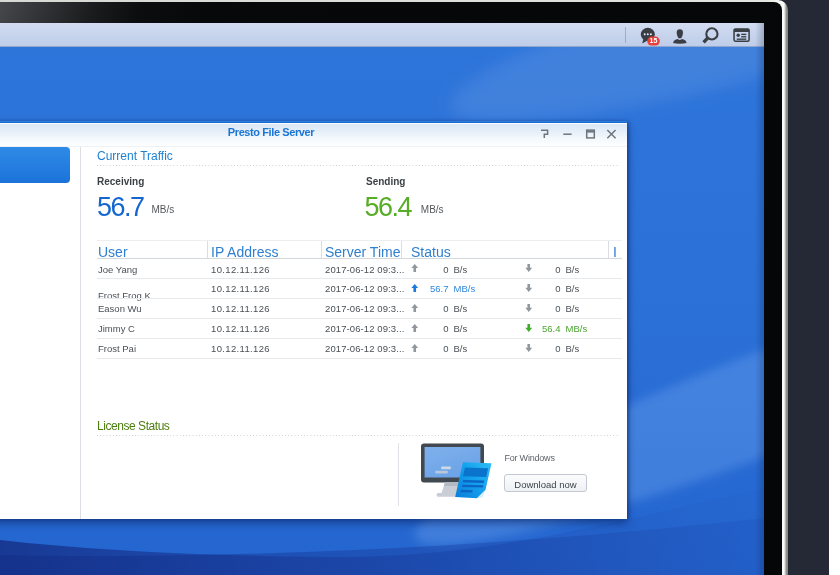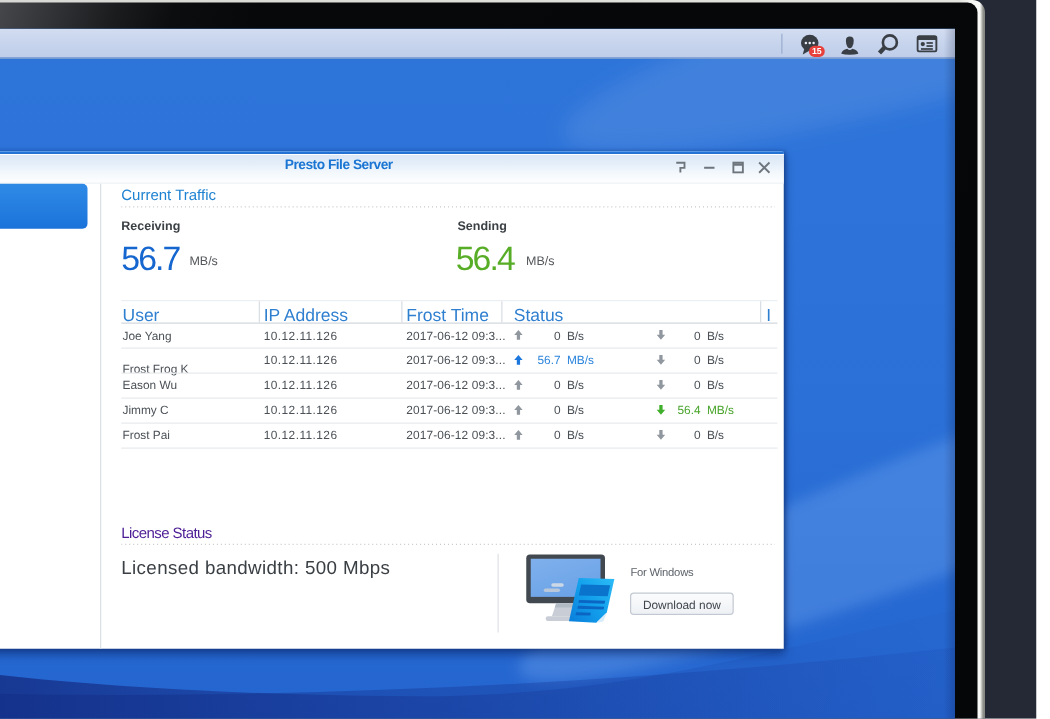--- a/index.html
+++ b/index.html
@@ -124,21 +124,21 @@
     <div class="dotted" style="left:182px;top:43.5px;width:523px;"></div>
     <div class="t" style="left:182px;top:54.5px;font-size:10px;font-weight:bold;color:#3c4146;">Receiving</div>
     <div class="t" style="left:182px;top:70.6px;font-size:27px;letter-spacing:-1.5px;color:#1566cf;">56.7</div>
     <div class="t" style="left:236.5px;top:82.7px;font-size:10px;color:#55585c;">MB/s</div>
     <div class="t" style="left:451px;top:54.5px;font-size:10px;font-weight:bold;color:#3c4146;">Sending</div>
     <div class="t" style="left:449.5px;top:70.6px;font-size:27px;letter-spacing:-1.5px;color:#58ad27;">56.4</div>
     <div class="t" style="left:505.8px;top:82.7px;font-size:10px;color:#55585c;">MB/s</div>
     <div class="hsep" style="left:182px;top:119px;width:525px;background:#eceff2;"></div>
     <div class="t hdr" style="left:183px;top:123px;">User</div>
     <div class="t hdr" style="left:296px;top:123px;">IP Address</div>
-    <div class="t hdr" style="left:410px;top:123px;">Frost Time</div>
+    <div class="t hdr" style="left:410px;top:123px;">Server Time</div>
     <div class="t hdr" style="left:496px;top:123px;">Status</div>
     <div class="t hdr" style="left:698px;top:123px;">I</div>
     <div class="vsep" style="left:292px;top:120px;height:17px;background:#d9dee3;"></div>
     <div class="vsep" style="left:406px;top:120px;height:17px;background:#d9dee3;"></div>
     <div class="vsep" style="left:486px;top:120px;height:17px;background:#d9dee3;"></div>
     <div class="vsep" style="left:693px;top:120px;height:17px;background:#d9dee3;"></div>
     <div class="hsep" style="left:182px;top:137px;width:525px;background:#d4d9de;"></div>
     <div class="t cell" style="left:183px;top:142.5px;">Joe Yang</div>
 <div class="t cell" style="left:296px;top:142.5px;letter-spacing:0.35px;">10.12.11.126</div>
 <div class="t cell" style="left:410px;top:142.5px;letter-spacing:0.1px;">2017-06-12 09:3...</div>
@@ -202,23 +202,22 @@
         <path d="M3.6 0 L7.2 4.3 L5 4.3 L5 8.4 L2.2 8.4 L2.2 4.3 L0 4.3 Z" fill="#90979f"></path>
       </svg>
 <div class="t cell" style="right:178.5px;top:222.1px;">0</div>
 <div class="t cell" style="left:538.5px;top:222.1px;">B/s</div>
 <svg class="abs" style="left:609.5px;top:222.8px" width="7.5" height="7.9" viewBox="0 0 7.2 8.4">
         <path d="M3.6 8.4 L7.2 4.1 L5 4.1 L5 0 L2.2 0 L2.2 4.1 L0 4.1 Z" fill="#90979f"></path>
       </svg>
 <div class="t cell" style="right:66.5px;top:222.1px;">0</div>
 <div class="t cell" style="left:650.5px;top:222.1px;">B/s</div>
 <div class="hsep" style="left:182px;top:237px;width:525px;background:#e7eaed;"></div>
-    <div class="t" style="left:182px;top:298.1px;font-size:12px;letter-spacing:-0.45px;color:#4c1d95;">License Status</div>
+    <div class="t" style="left:182px;top:298.1px;font-size:12px;letter-spacing:-0.45px;color:#4d7c0f;">License Status</div>
     <div class="dotted" style="left:182px;top:314px;width:523px;"></div>
-    <div class="t" style="left:182px;top:324.9px;font-size:15px;color:#3a3f44;letter-spacing:0.3px;">Licensed bandwidth: 500 Mbps</div>
     <div class="vsep" style="left:483px;top:322px;height:63px;background:#dfe2e6;"></div>
     <svg class="abs" style="left:505px;top:321px" width="72" height="60" viewBox="0 0 72 60">
  <defs>
   <linearGradient id="docg" x1="0.9" y1="0" x2="0.15" y2="1">
    <stop offset="0" stop-color="#2ab9f5"></stop>
    <stop offset="0.5" stop-color="#13a0ec"></stop>
    <stop offset="1" stop-color="#0b82dd"></stop>
   </linearGradient>
   <linearGradient id="scrg" x1="0" y1="0" x2="0.6" y2="1">
    <stop offset="0" stop-color="#7fb0ec"></stop>

